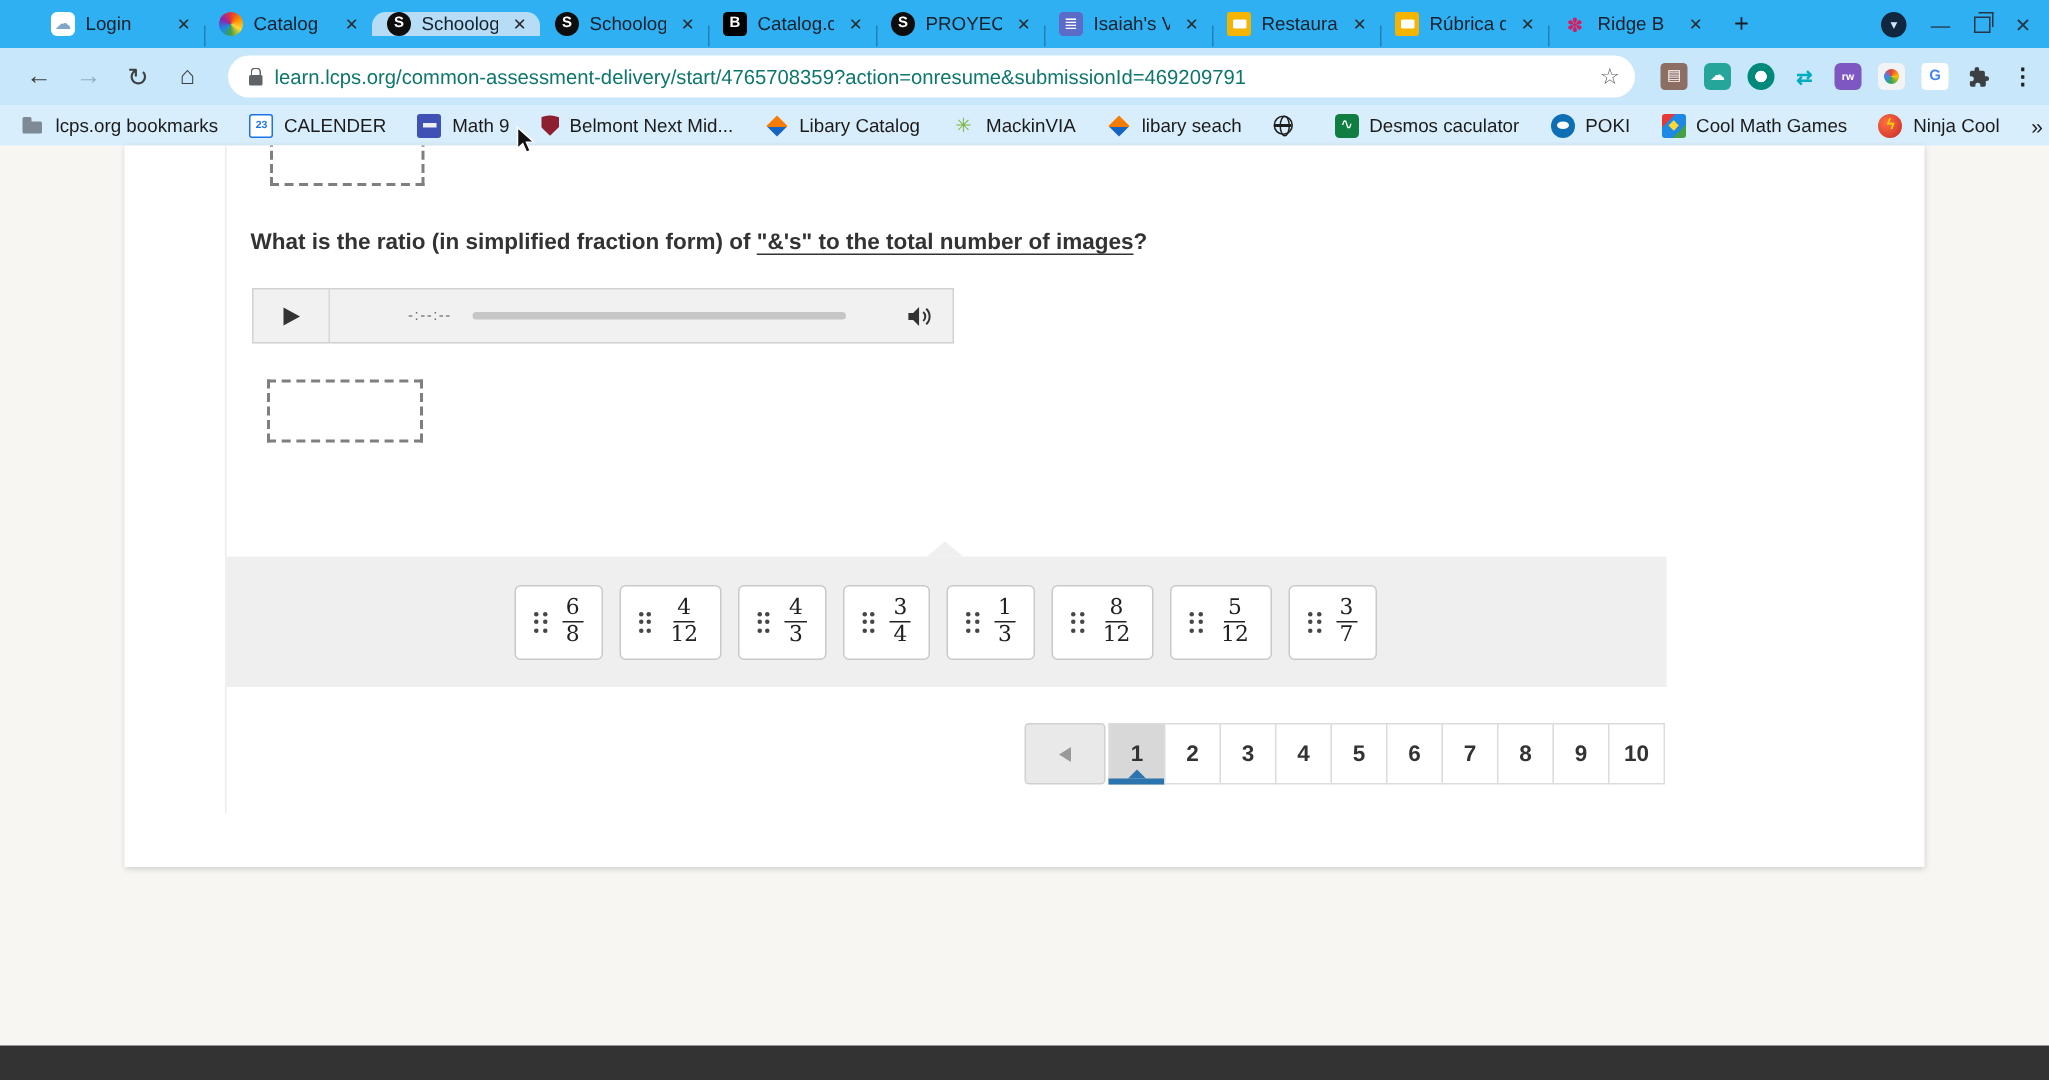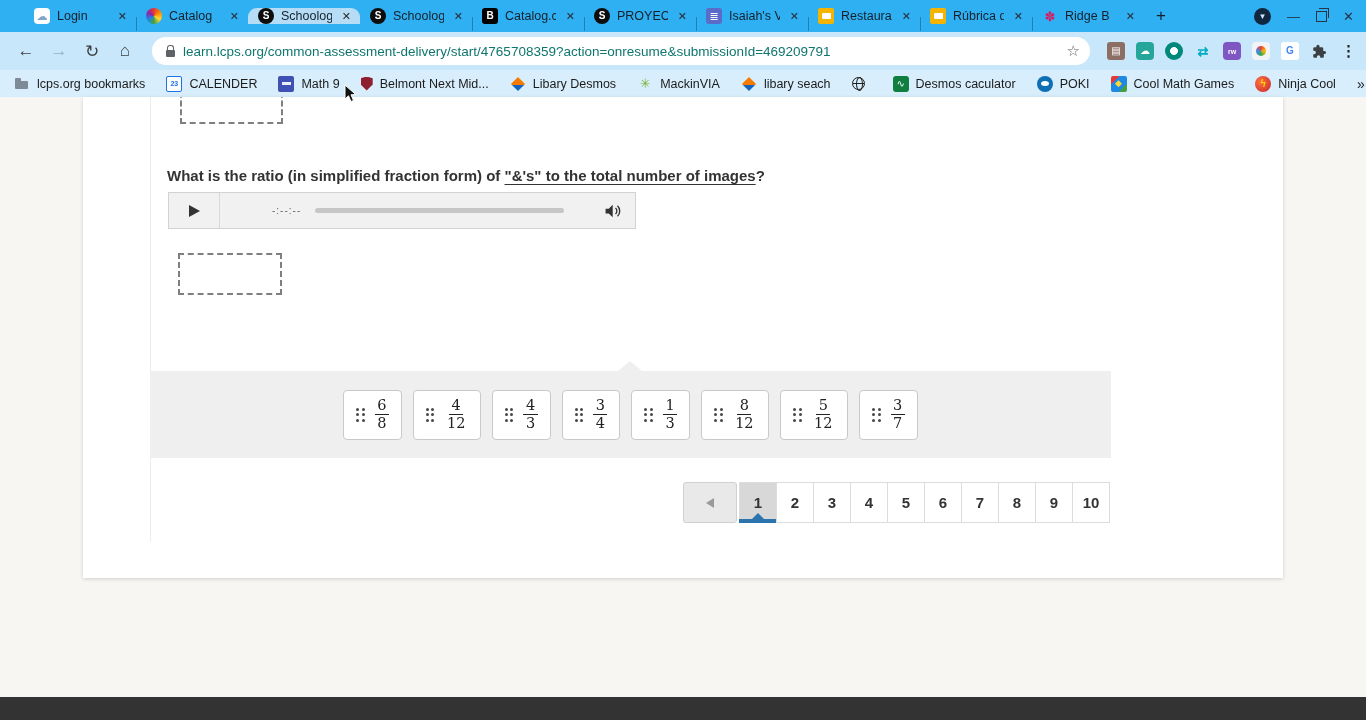--- a/index.html
+++ b/index.html
@@ -114,21 +114,21 @@
       color:#ffd600;font-weight:bold}
   .i-ninjakiwi-icon::before{content:"ϟ";font-size:10px}
 
   
   .page-card{position:absolute;left:83px;top:97px;width:1200px;height:481px;background:#fff;
       box-shadow:0 1px 4px rgba(0,0,0,.16);overflow:hidden}
   .inner-left-line{position:absolute;left:67px;top:0;height:445px;width:0;border-left:1px solid #ececec}
   .dropzone{position:absolute;border:2px dashed #7f7f7f;background:#fff;box-sizing:border-box}
   .dropzone-1{left:97px;top:-14px;width:103px;height:41px}
   .dropzone-2{left:95px;top:156px;width:104px;height:42px}
-  .question-line{position:absolute;left:84px;top:70px;font-size:15px;font-weight:bold;color:#333;
+  .question-line{position:absolute;left:84px;top:56px;font-size:15px;font-weight:bold;color:#333;
       white-space:nowrap}
   .question-line .ul{text-decoration:underline;text-underline-offset:3px}
 
   .audio-player{position:absolute;left:85px;top:95px;width:468px;height:37px;background:#f1f1f1;
       border:1px solid #d2d2d2;box-sizing:border-box;display:flex;align-items:center}
   .audio-play{width:50px;align-self:stretch;border-right:1px solid #d8d8d8;
       display:flex;align-items:center;justify-content:center}
   .play-triangle{width:0;height:0;border-left:11px solid #333;border-top:6.5px solid transparent;
       border-bottom:6.5px solid transparent}
   .audio-time{font-size:10px;color:#6b6b6b;letter-spacing:1px;margin-left:52px;flex:0 0 auto}
@@ -278,21 +278,21 @@
     <div class="bookmark">
       <span class="fav i-math6-icon"></span>
       <span class="bm-label">Math 9</span>
     </div>
     <div class="bookmark">
       <span class="fav i-crest-icon"></span>
       <span class="bm-label">Belmont Next Mid...</span>
     </div>
     <div class="bookmark">
       <span class="fav i-diamond-icon"></span>
-      <span class="bm-label">Libary Desmos</span>
+      <span class="bm-label">Libary Catalog</span>
     </div>
     <div class="bookmark">
       <span class="fav i-asterisk-icon"></span>
       <span class="bm-label">MackinVIA</span>
     </div>
     <div class="bookmark">
       <span class="fav i-diamond-icon"></span>
       <span class="bm-label">libary seach</span>
     </div>
     <div class="bookmark">

